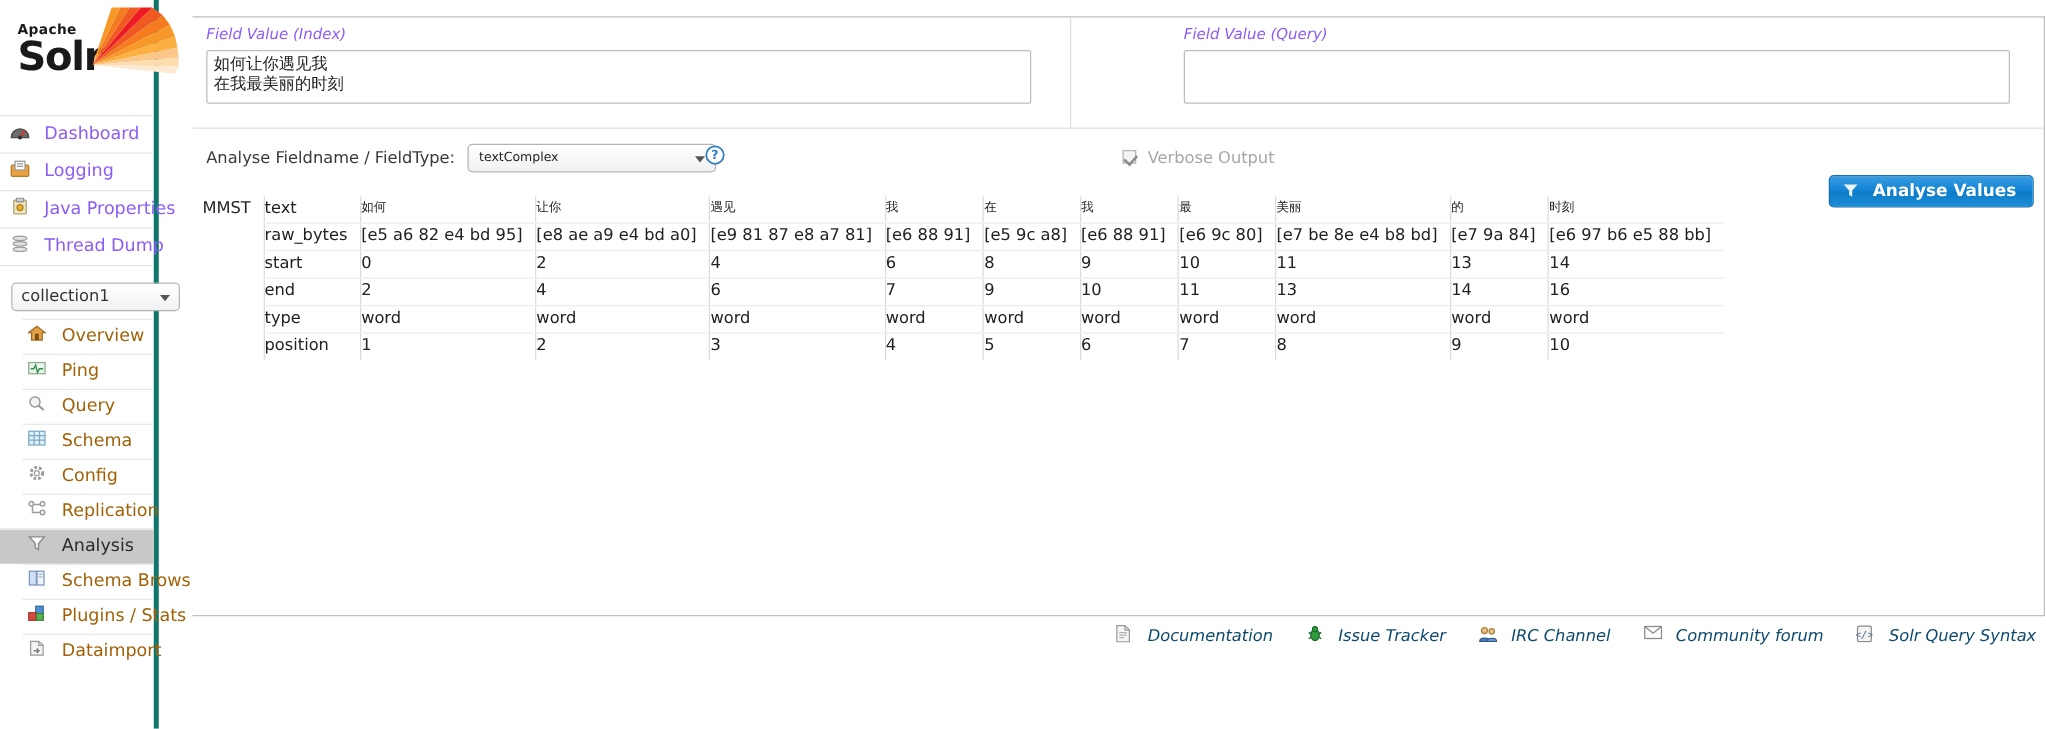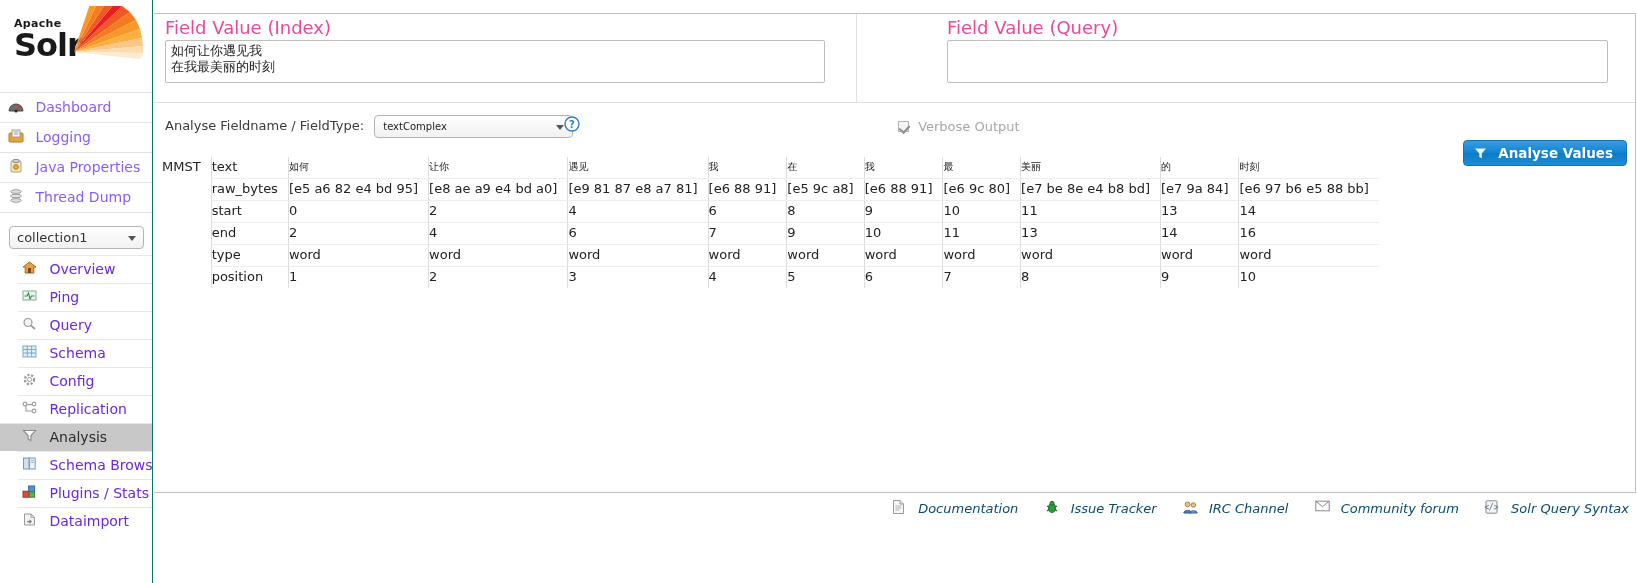--- a/index.html
+++ b/index.html
@@ -10,23 +10,23 @@
     font-family: "DejaVu Sans", "Liberation Sans", sans-serif;
     font-size: 13px;
     color: #333;
     overflow: hidden;
   }
   .app { position: relative; width: 1637px; height: 583px; }
 
   
   #sidebar {
     position: absolute; left: 0; top: 0;
-    width: 153px; height: 583px;
+    width: 127px; height: 583px;
     background: #ffffff;
-    border-right: 1px solid #0f766e;
+    border-right: 4px solid #0f766e;
   }
   .logo-wrap {
     position: relative;
     height: 92px;
     padding: 12px 0 0 14px;
   }
   .logo-text { position: absolute; left: 14px; top: 18px; }
   .logo-apache {
     font-size: 11px; font-weight: bold; color: #1a1a1a;
     letter-spacing: .3px; line-height: 1;
@@ -80,21 +80,21 @@
     width: 0; height: 0;
     border-left: 4px solid transparent;
     border-right: 4px solid transparent;
     border-top: 5px solid #555;
   }
 
   .nav-core { list-style: none; margin: 0; padding: 0 0 0 18px; }
   .nav-core li { border-top: 1px solid #e8e8e8; }
   .nav-core li:first-child { border-top: 1px solid #e8e8e8; }
   .nav-core a {
-    color: #6d28d9;
+    color: #a16207;
     font-size: 14px;
     padding: 4px 4px 4px 4px;
   }
   .nav-core li.active {
     background: #c8c8c8;
     margin-left: -18px;
     padding-left: 18px;
   }
   .nav-core li.active a { color: #2b2b2b; }
 
@@ -116,23 +116,24 @@
   .col-index {
     position: absolute; left: 0; top: 0;
     width: 703px; height: 88px;
     border-right: 1px solid #e0e0e0;
   }
   .col-query {
     position: absolute; left: 704px; top: 0;
     width: 778px; height: 88px;
   }
   .field-label {
-    font-size: 18px; color: #ec4899;
+    font-size: 12px; color: #8b5cf6;
     padding: 6px 0 5px 11px;
     line-height: 15px;
+    font-style: italic;
   }
   .col-query .field-label { padding-left: 89px; }
   textarea.fv {
     display: block;
     margin-left: 11px;
     width: 660px; height: 43px;
     border: 1px solid #bdbdbd;
     border-radius: 2px;
     font-family: Liberation Mono, monospace;
     font-size: 13px;

